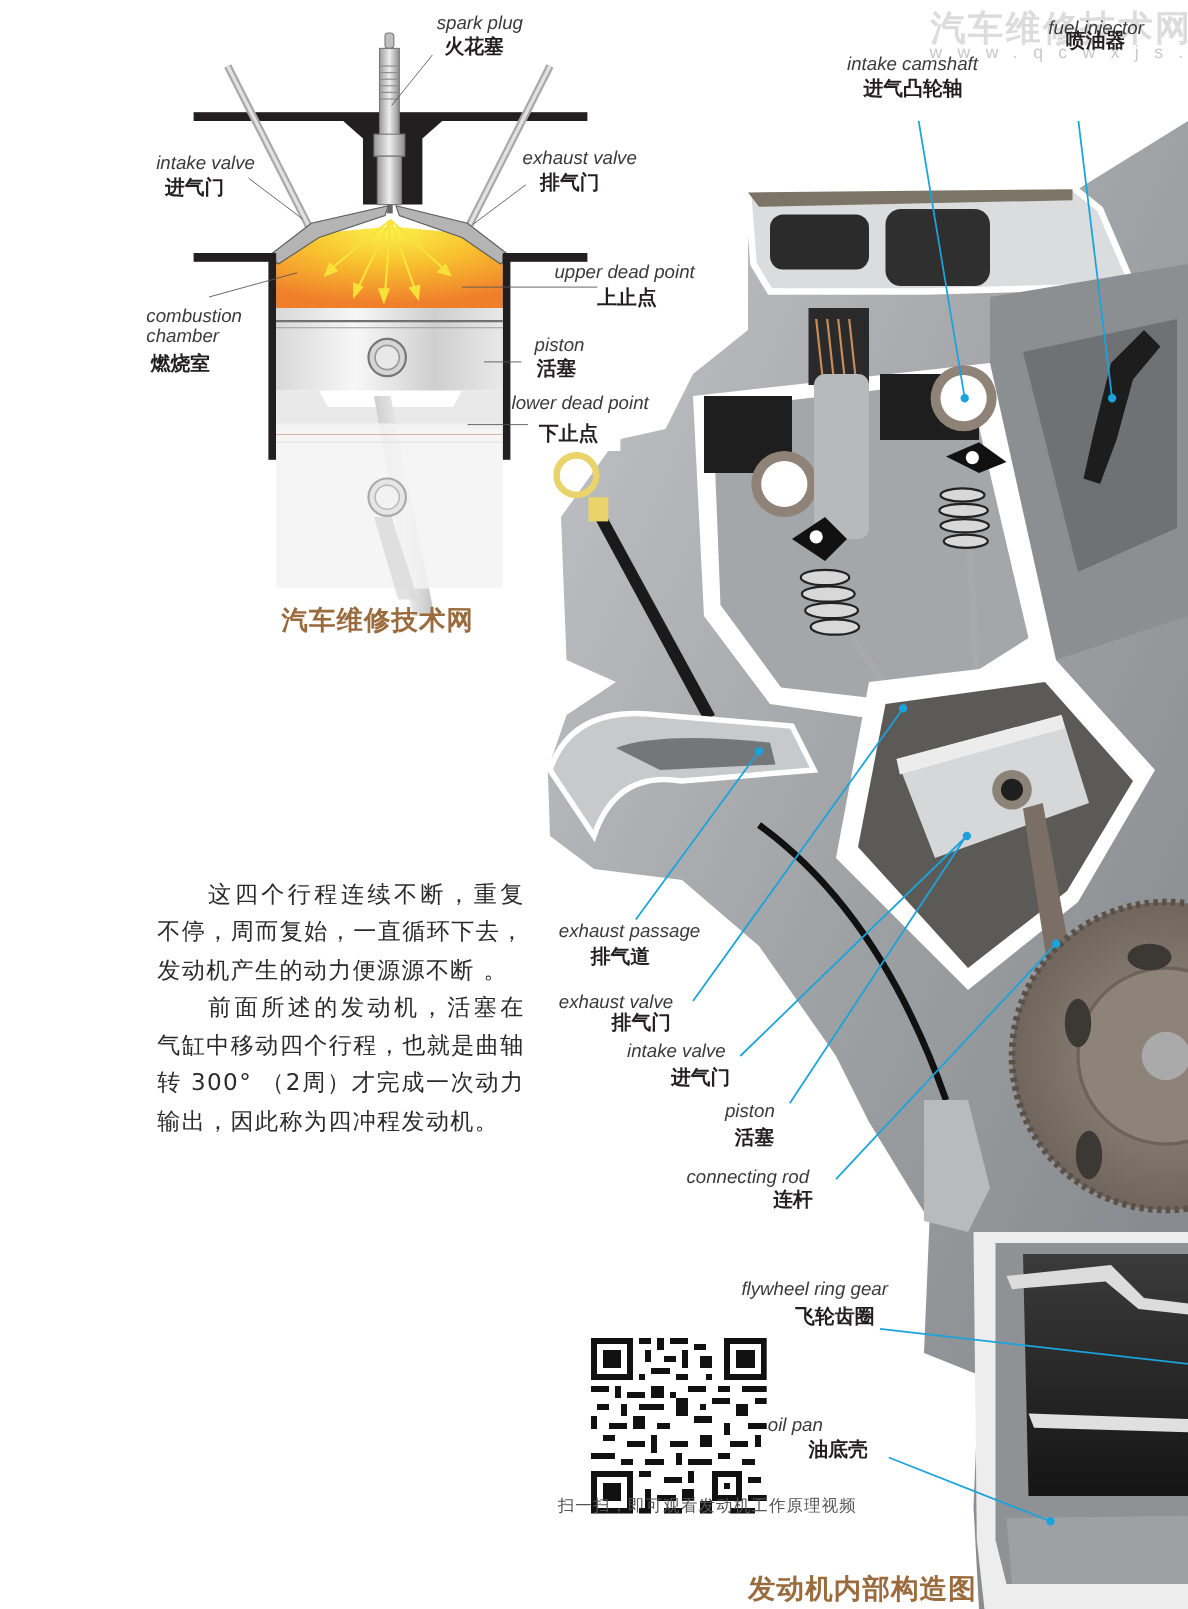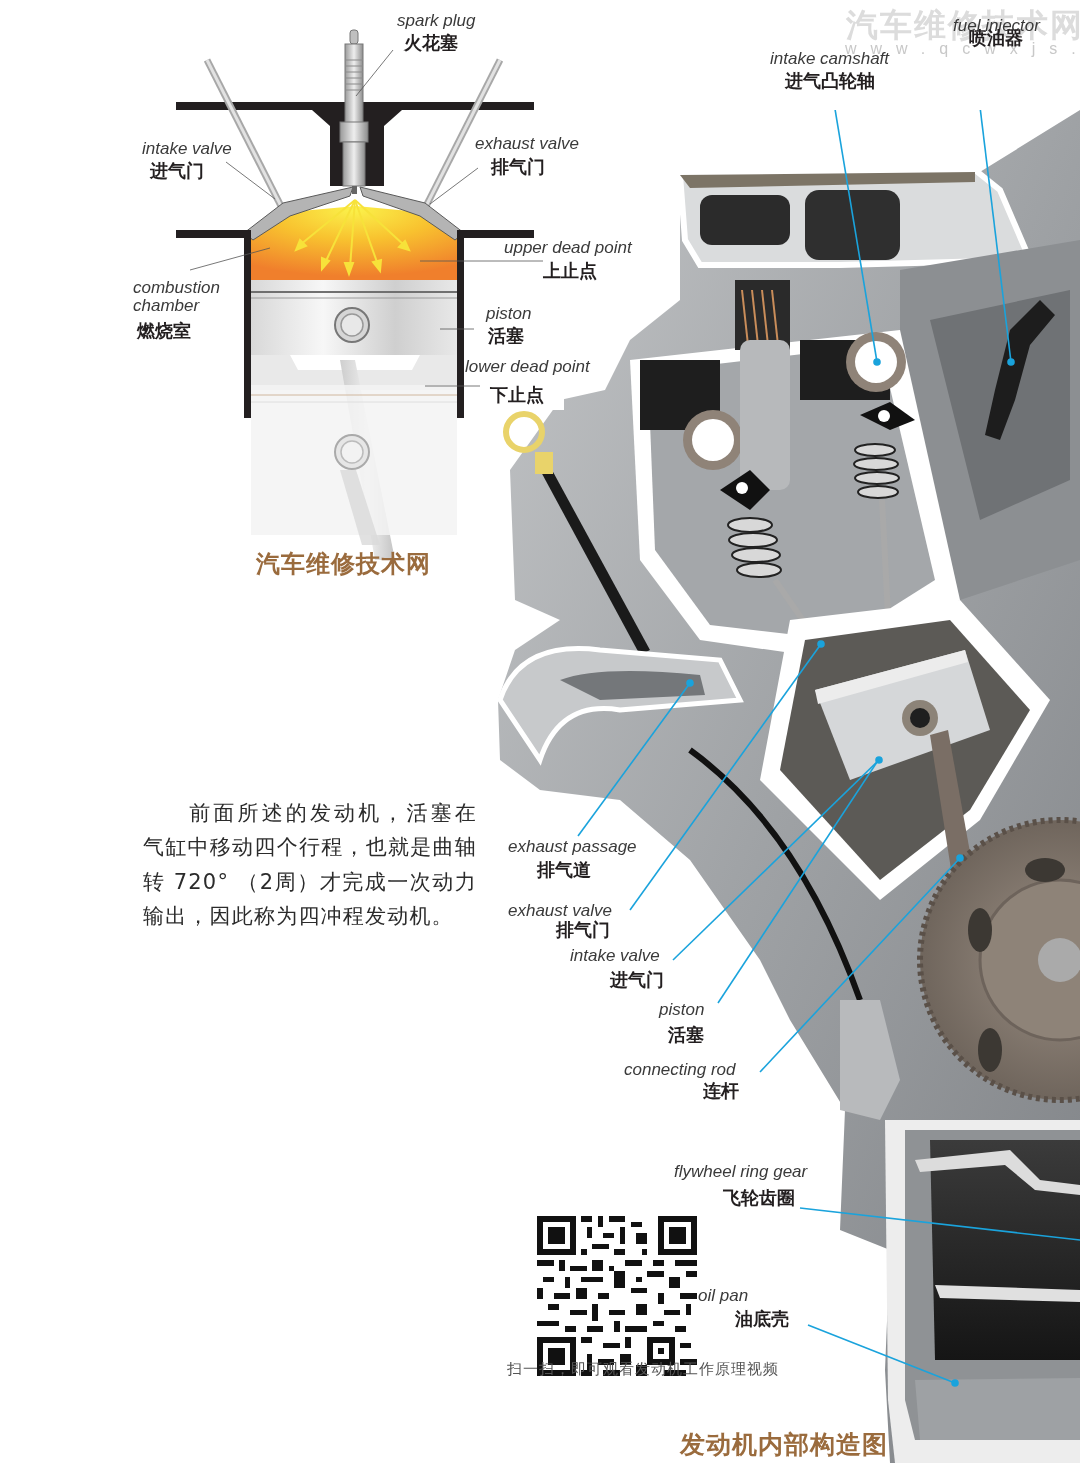--- a/index.html
+++ b/index.html
@@ -307,21 +307,22 @@
 
 <div class="abs en" style="left:674px; top:1163px;">flywheel ring gear</div>
 <div class="abs zh" style="left:723px; top:1188px;">飞轮齿圈</div>
 
 <div class="abs en" style="left:698px; top:1287px;">oil pan</div>
 <div class="abs zh" style="left:735px; top:1309px;">油底壳</div>
 
 <div class="abs caption" style="left:680px; top:1428px; font-size:25px;">发动机内部构造图</div>
 
 <div class="abs body-text" style="left:143px; top:796px;">
-  <p>前面所述的发动机，活塞在气缸中移动四个行程，也就是曲轴转 720° （2周）才完成一次动力输出，因此称为四冲程发动机。</p>
+  <p>这四个行程连续不断，重复不停，周而复始，一直循环下去，发动机产生的动力便源源不断 。</p>
+  <p>前面所述的发动机，活塞在气缸中移动四个行程，也就是曲轴转 300° （2周）才完成一次动力输出，因此称为四冲程发动机。</p>
 </div>
 
 <div class="abs" style="left:537px; top:1216px; width:160px; height:160px;">
   <svg width="160" height="160" viewBox="0 0 29 29" shape-rendering="crispEdges">
     <rect width="29" height="29" fill="#fff"></rect>
     <g fill="#111">
 
       <path d="M0 0h7v7h-7z M1 1v5h5v-5z M2 2h3v3h-3z" fill-rule="evenodd"></path>
       <path d="M22 0h7v7h-7z M23 1v5h5v-5z M24 2h3v3h-3z" fill-rule="evenodd"></path>
       <path d="M0 22h7v7h-7z M1 23v5h5v-5z M2 24h3v3h-3z" fill-rule="evenodd"></path>

